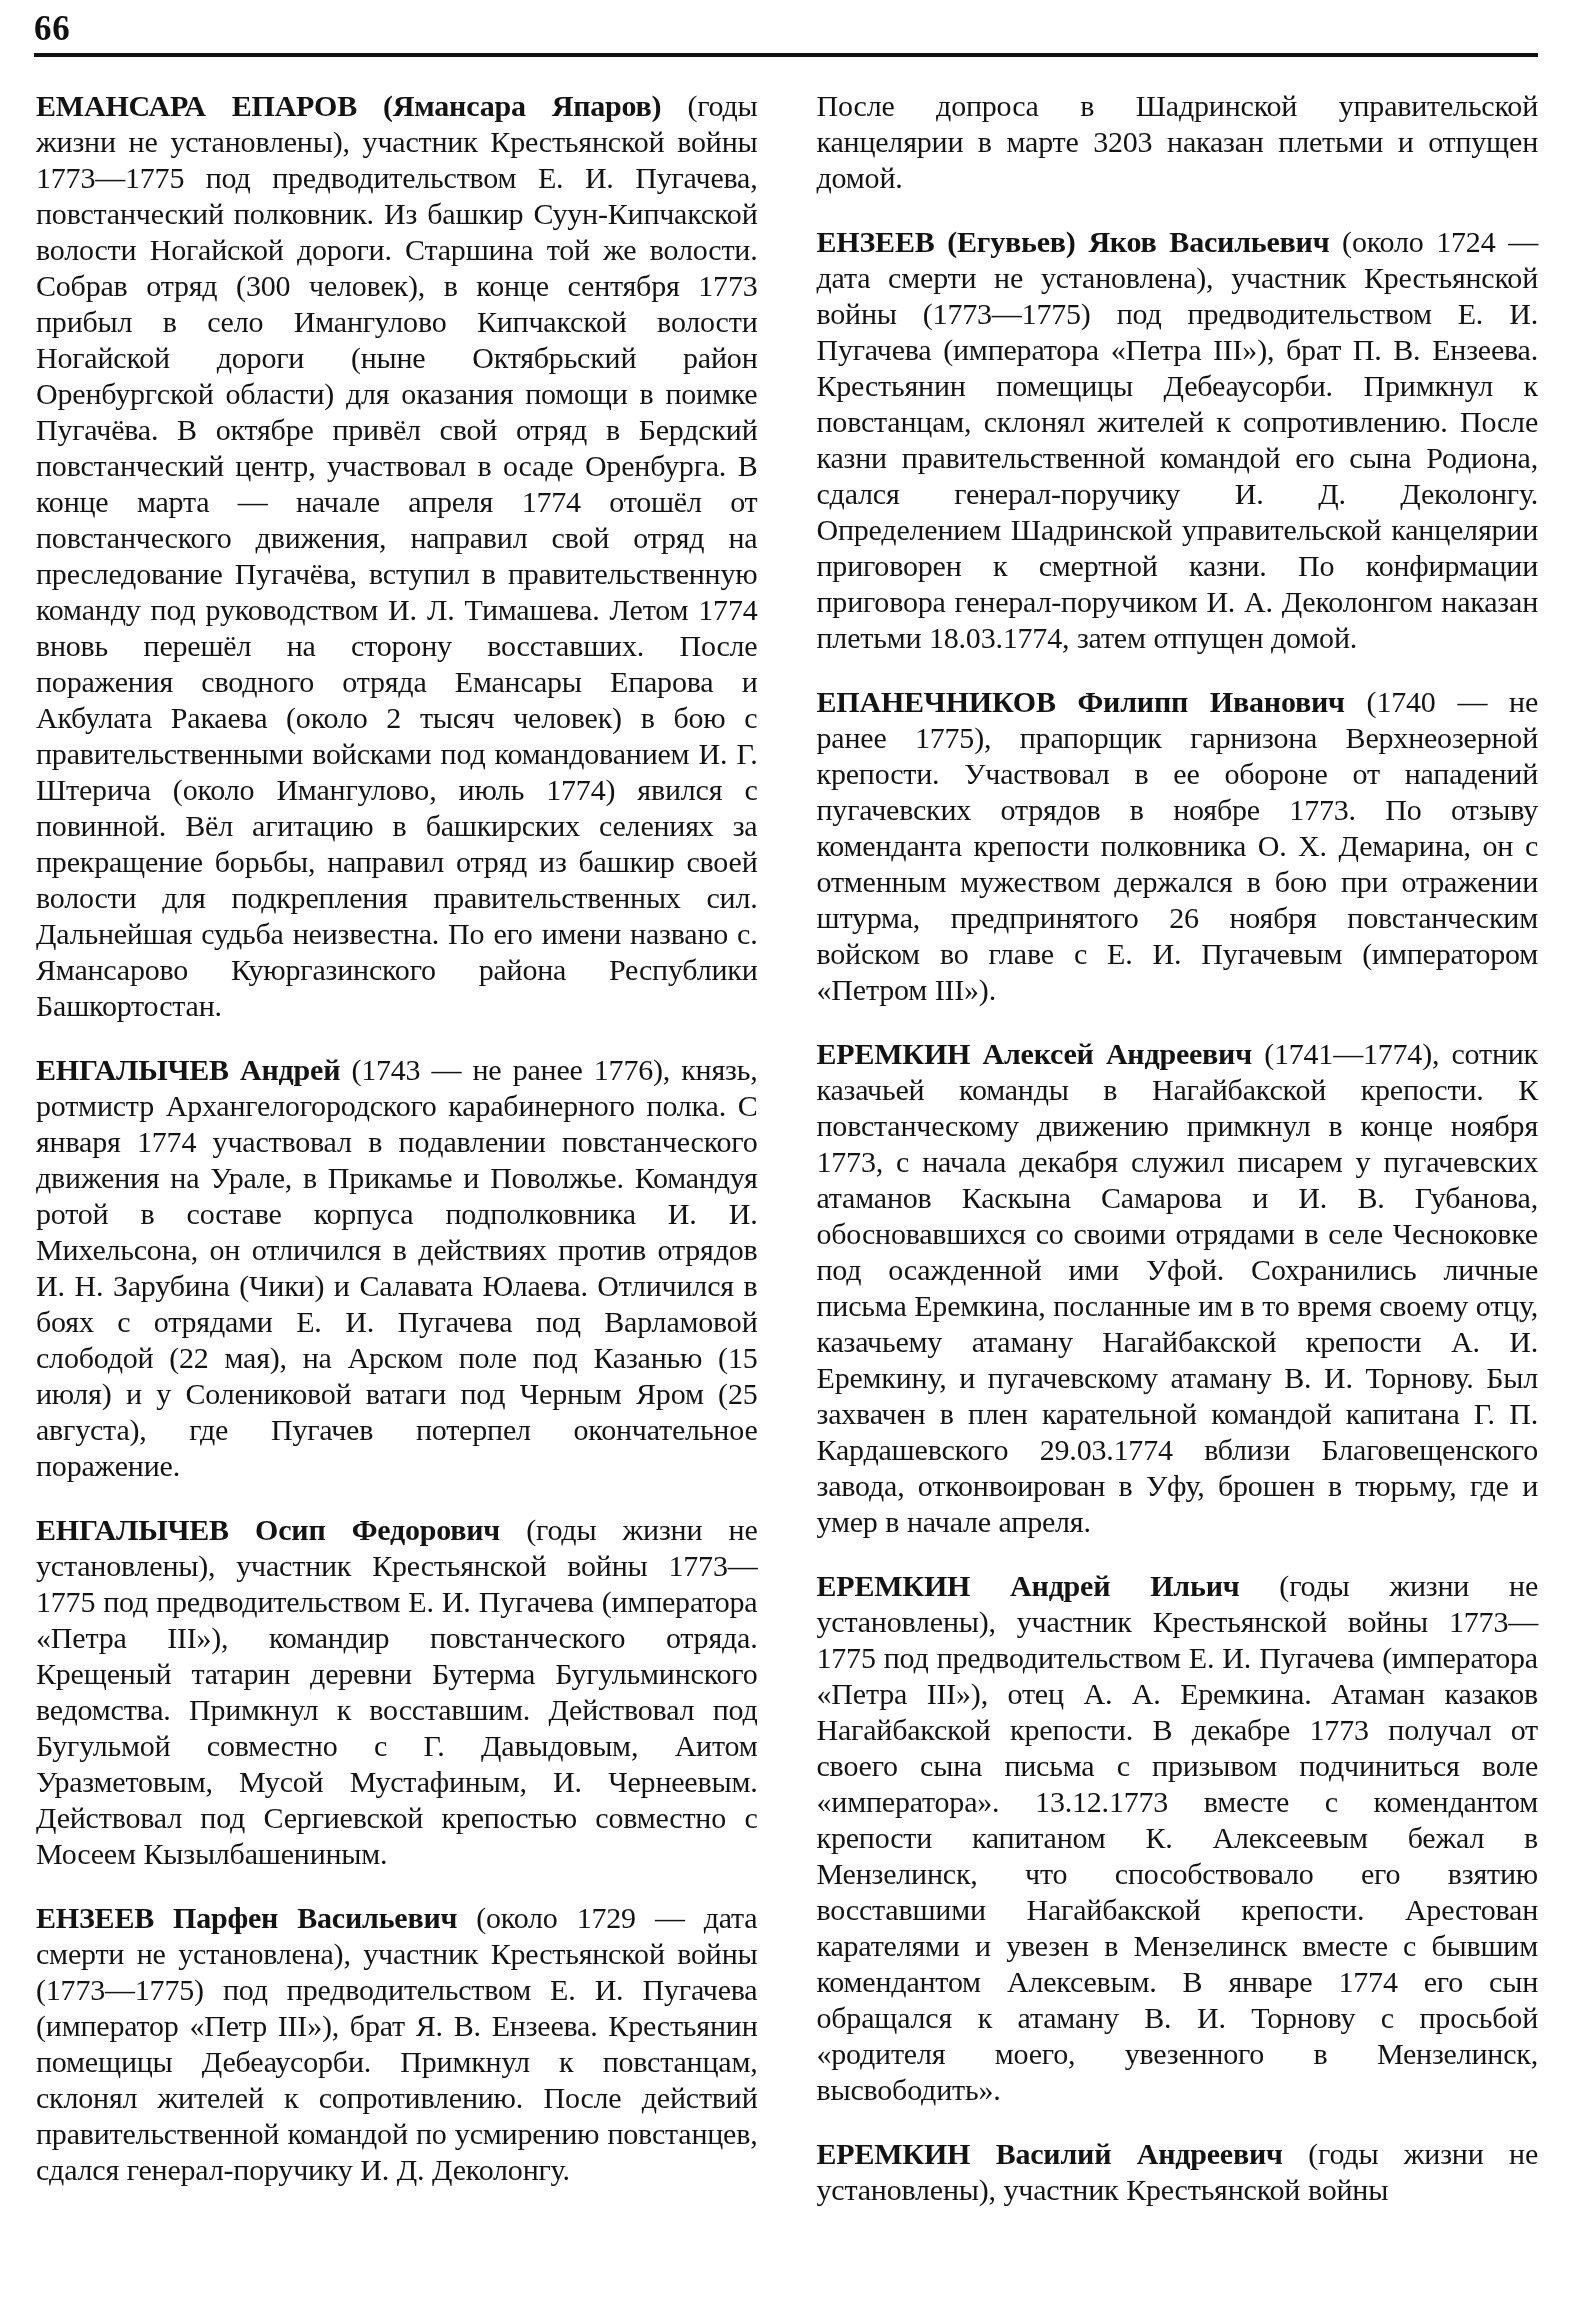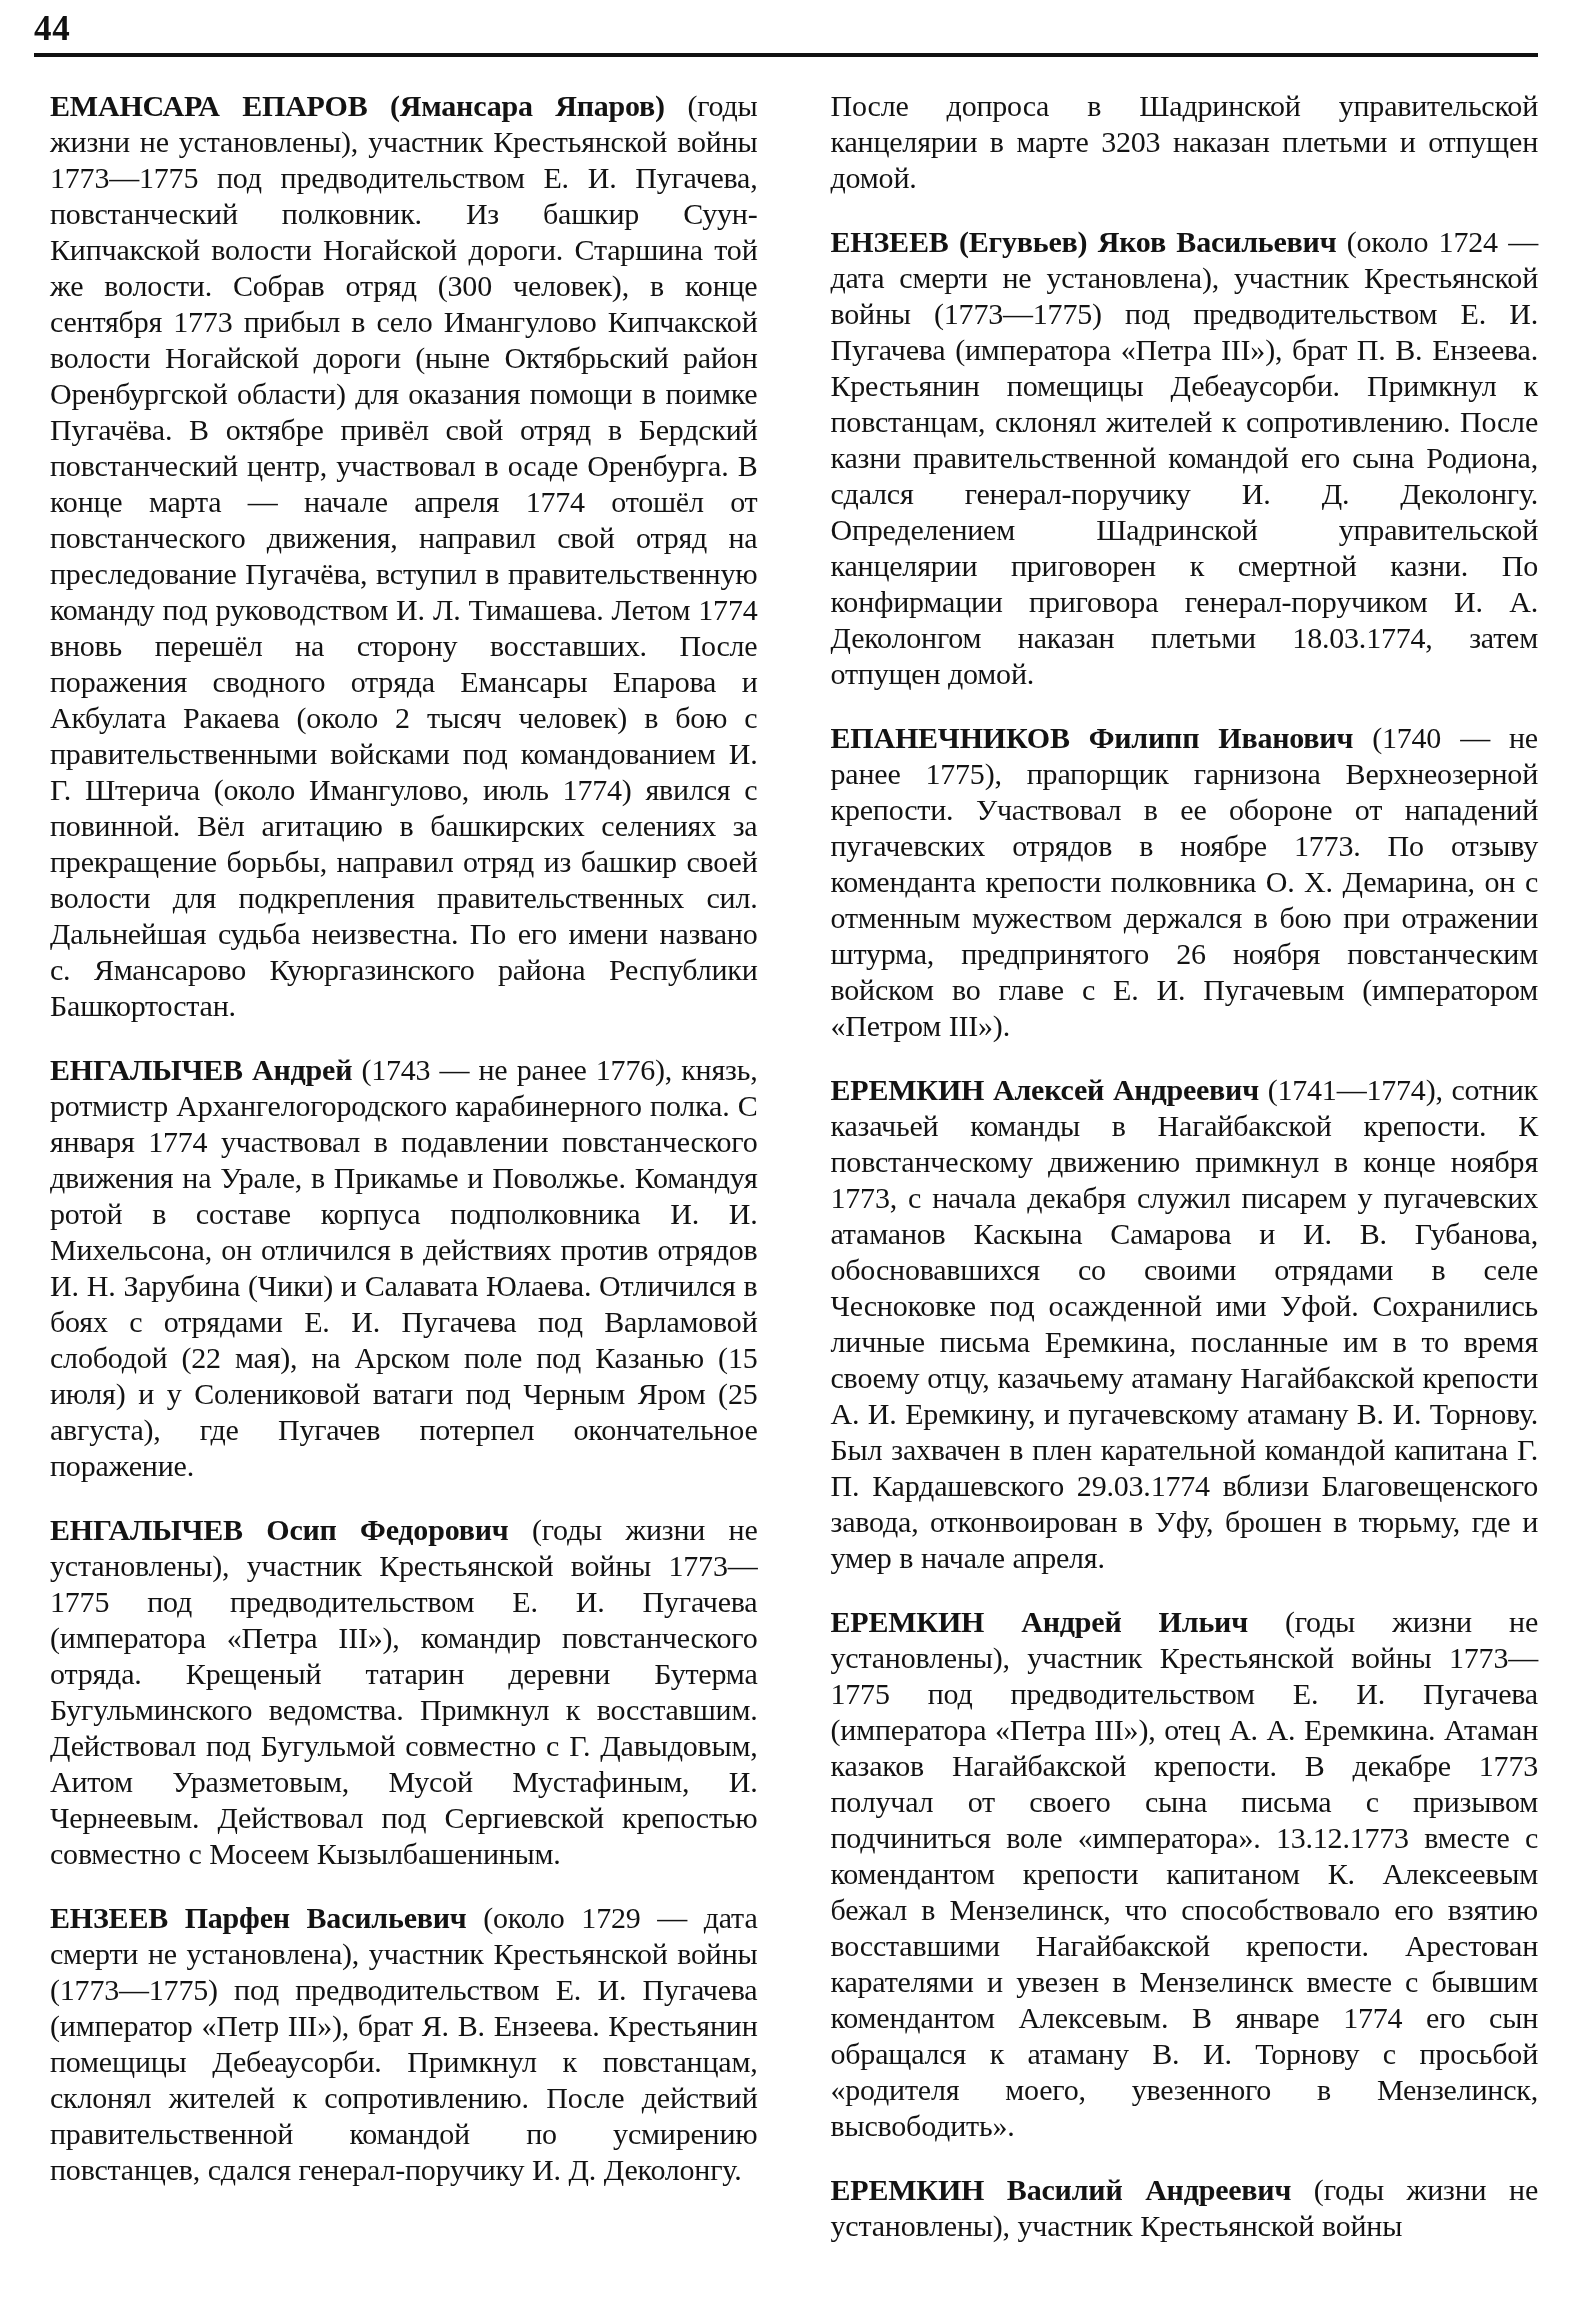--- a/index.html
+++ b/index.html
@@ -32,37 +32,37 @@
   .columns {
     display: flex;
     gap: 57px;
     margin-top: 31px;
   }
   .col {
     flex: 1;
     min-width: 0;
   }
   p.entry {
-    margin: 0 0 28px 16px;
+    margin: 0 0 28px 2px;
     font-size: 30px;
     line-height: 36px;
     text-align: justify;
     letter-spacing: -0.2px;
     word-spacing: 0.4px;
   }
   p.entry .headword {
     font-weight: 700;
   }
 </style>
 </head>
 <body>
 
 <div class="page">
 
-  <div class="page-number">44</div>
+  <div class="page-number">66</div>
 
   <div class="rule"></div>
 
   <div class="columns">
 
     <div class="col">
 
       <p class="entry"><span class="headword">ЕМАНСАРА ЕПАРОВ (Ямансара Япаров)</span><span> (годы жизни не установлены), участник Крестьянской войны 1773—1775 под предводительством Е. И. Пугачева, повстанческий полковник. Из башкир Суун-Кипчакской волости Ногайской дороги. Старшина той же волости. Собрав отряд (300 человек), в конце сентября 1773 прибыл в село Имангулово Кипчакской волости Ногайской дороги (ныне Октябрьский район Оренбургской области) для оказания помощи в поимке Пугачёва. В октябре привёл свой отряд в Бердский повстанческий центр, участвовал в осаде Оренбурга. В конце марта — начале апреля 1774 отошёл от повстанческого движения, направил свой отряд на преследование Пугачёва, вступил в правительственную команду под руководством И. Л. Тимашева. Летом 1774 вновь перешёл на сторону восставших. После поражения сводного отряда Емансары Епарова и Акбулата Ракаева (около 2 тысяч человек) в бою с правительственными войсками под командованием И. Г. Штерича (около Имангулово, июль 1774) явился с повинной. Вёл агитацию в башкирских селениях за прекращение борьбы, направил отряд из башкир своей волости для подкрепления правительственных сил. Дальнейшая судьба неизвестна. По его имени названо с.  Ямансарово Куюргазинского района Республики Башкортостан.</span></p>
 
       <p class="entry"><span class="headword">ЕНГАЛЫЧЕВ Андрей</span><span> (1743 — не ранее 1776), князь, ротмистр Архангелогородского карабинерного полка. С января 1774 участвовал в подавлении повстанческого движения на Урале, в Прикамье и Поволжье. Командуя ротой в составе корпуса подполковника И. И. Михельсона, он отличился в действиях против отрядов И. Н. Зарубина (Чики) и Салавата Юлаева. Отличился в боях с отрядами Е. И. Пугачева под Варламовой слободой (22 мая), на Арском поле под Казанью (15 июля) и у Солениковой ватаги под Черным Яром (25 августа), где Пугачев потерпел окончательное поражение.</span></p>

